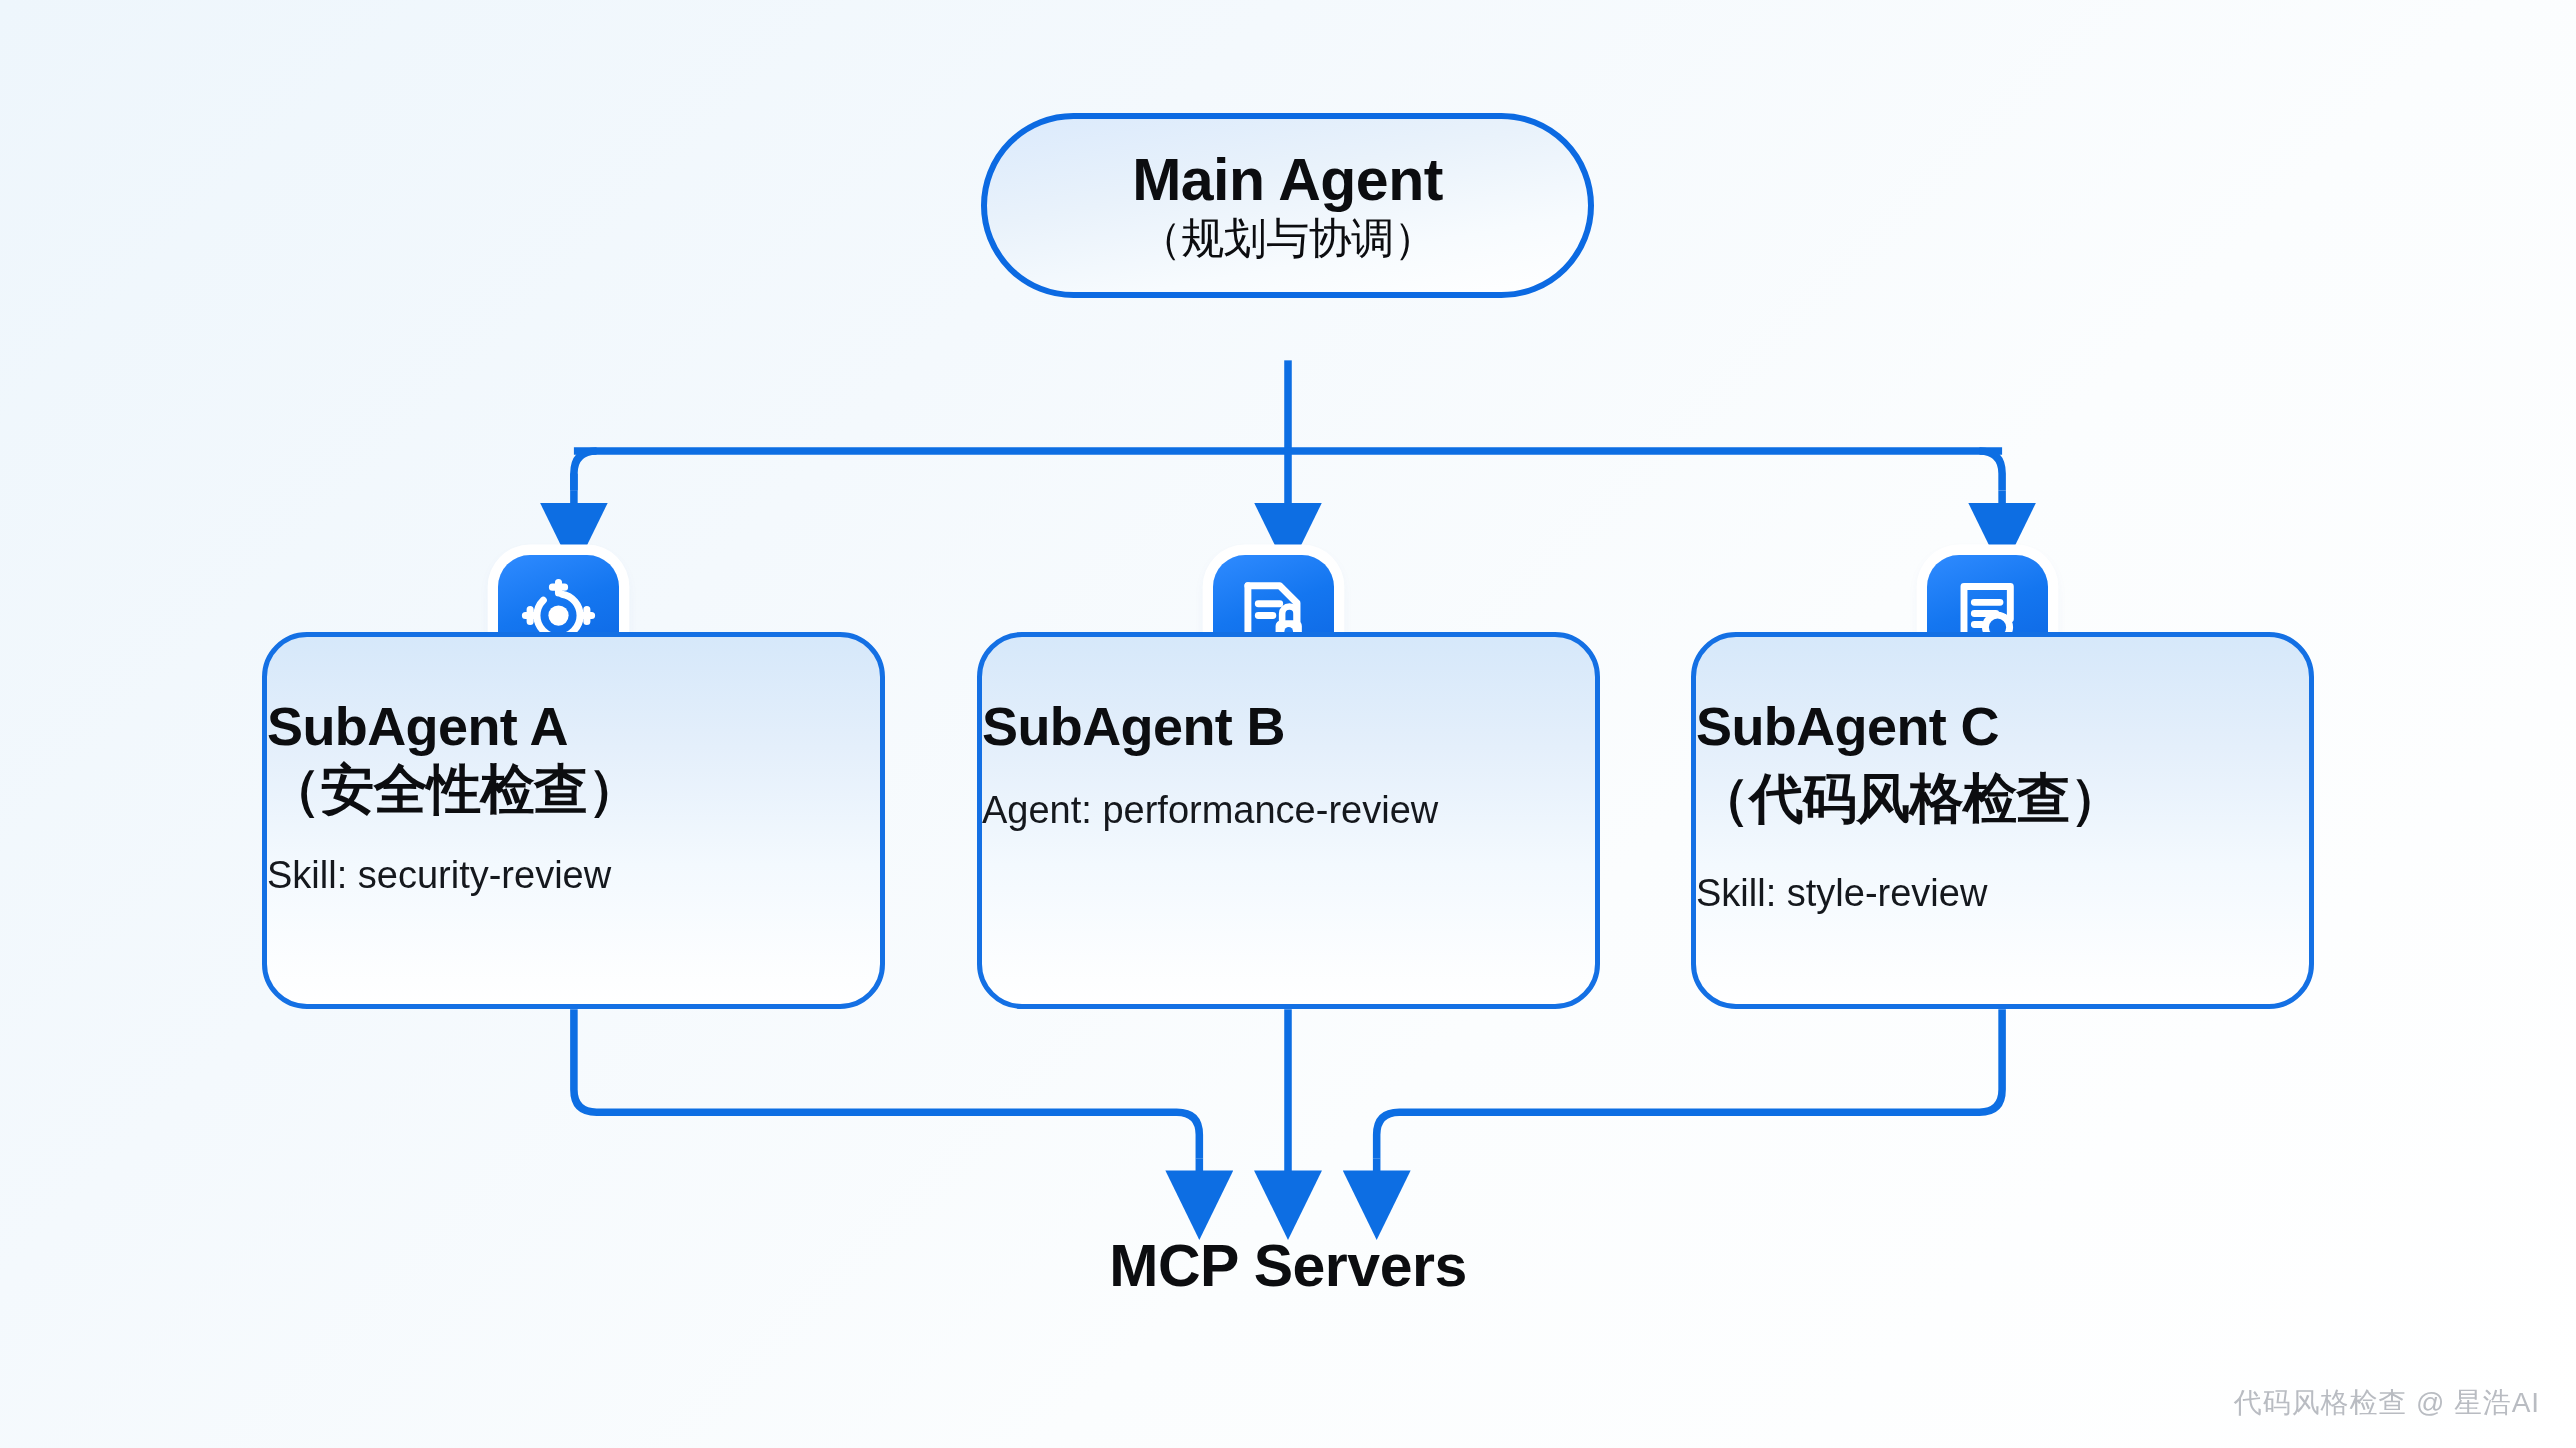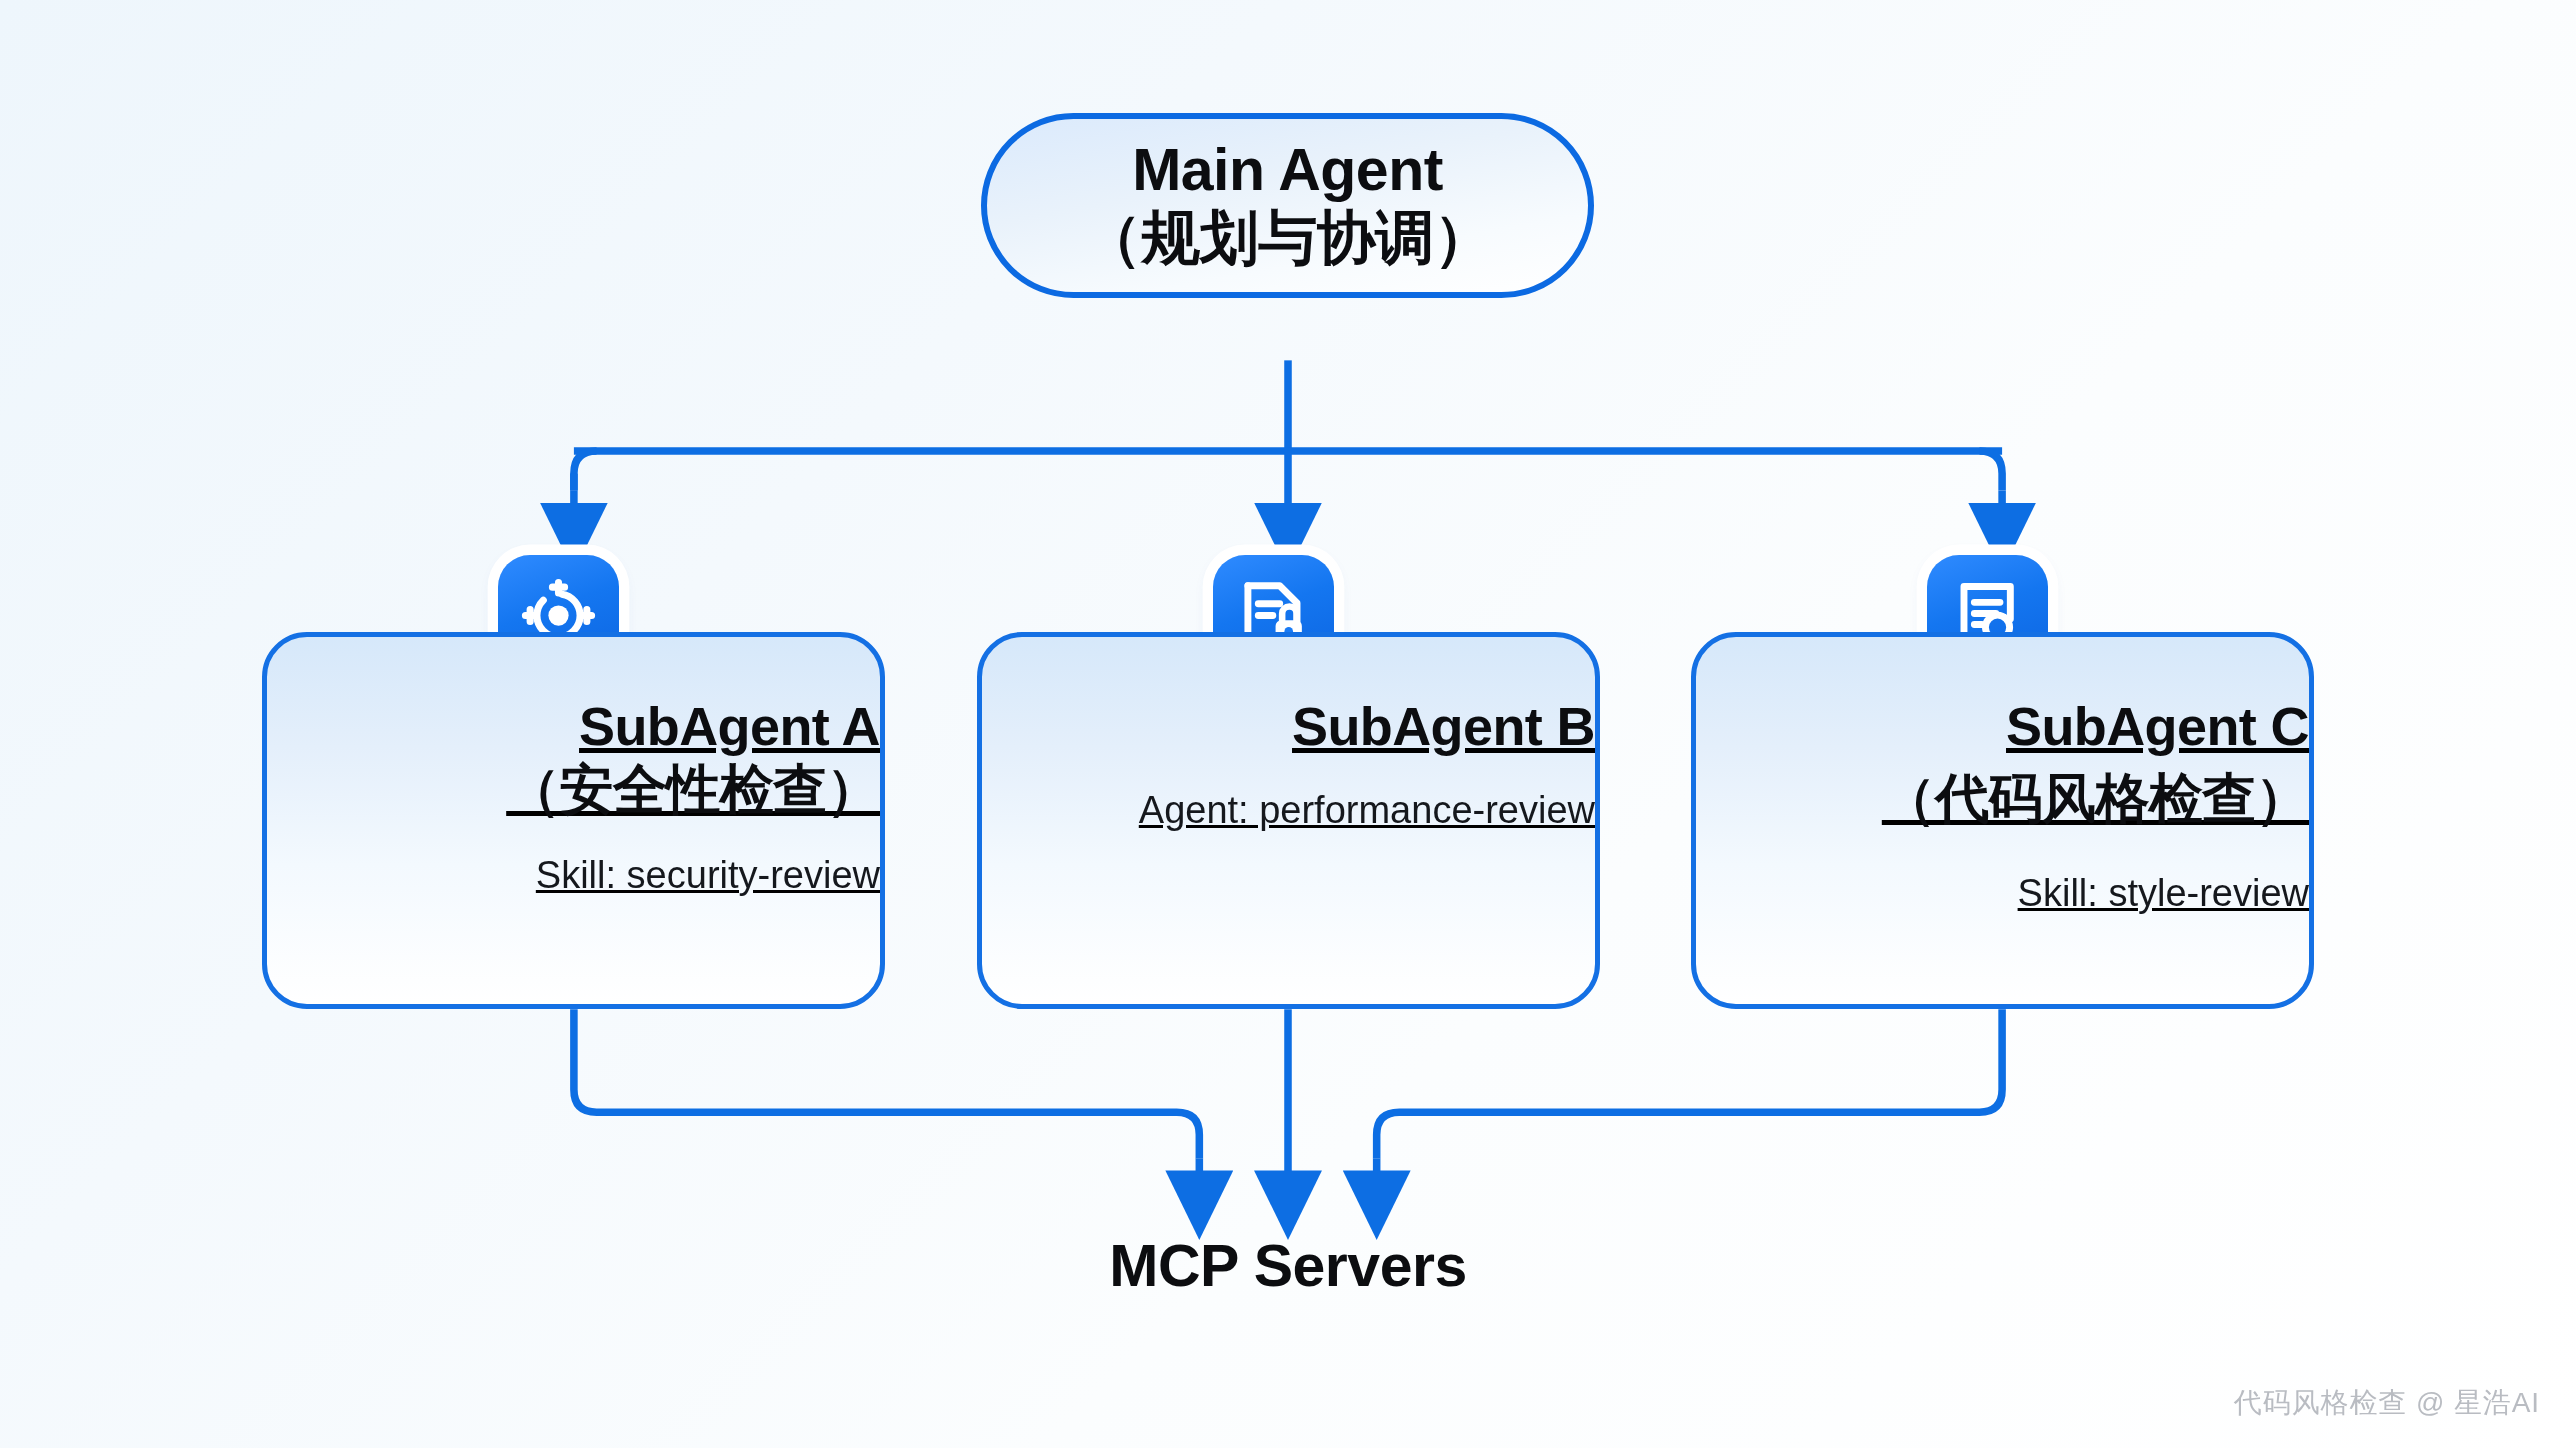--- a/index.html
+++ b/index.html
@@ -44,44 +44,43 @@
     text-align: center;
   }
   .main-line-1 {
     font-size: 59px;
     font-weight: 700;
     color: #0c0d10;
     line-height: 1.12;
     letter-spacing: -0.5px;
   }
   .main-line-2 {
-    font-size: 59px;
-    font-weight: 700;
+    font-size: 43px;
+    font-weight: 400;
     color: #0c0d10;
     line-height: 1.2;
     letter-spacing: -0.5px;
   }
 
   
   .sub-card {
     position: absolute;
     top: 632px;
     width: 623px;
     height: 377px;
     box-sizing: border-box;
     border: 5.7px solid #1470e4;
     border-radius: 45px;
     background: linear-gradient(180deg, #d6e8fa 0%, #e4effb 30%, #f3f9fe 62%, #ffffff 100%);
     display: flex;
     flex-direction: column;
-    align-items: flex-end;
+    align-items: flex-start;
     justify-content: flex-start;
     padding-top: 59px;
     text-align: center;
-    text-decoration: underline;
   }
   #card-a { left: 262px; }
   #card-b { left: 977px; }
   #card-c { left: 1691px; gap: 9px; }
 
   .sub-title {
     font-size: 54px;
     font-weight: 700;
     color: #0c0d10;
     line-height: 1.13;

